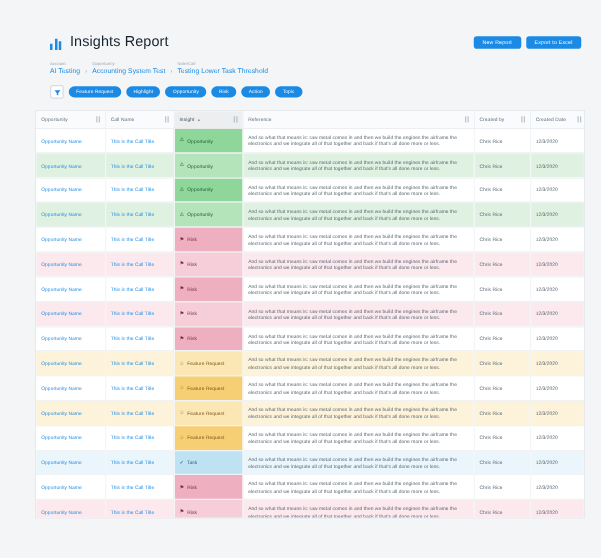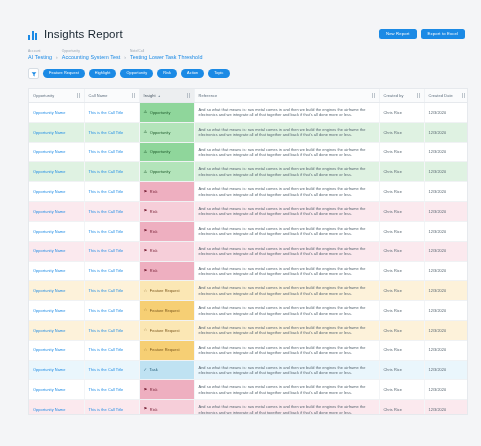--- a/index.html
+++ b/index.html
@@ -6,21 +6,21 @@
   * { box-sizing: border-box; margin: 0; padding: 0; }
   html, body {
     width: 481px; height: 446px;
     background: #f4f5f7;
     font-family: "Liberation Sans", sans-serif;
     overflow: hidden;
   }
   .page { width: 481px; height: 446px; position: relative; background: #f4f5f7; }
 
   
-  .header { padding: 28px 16px 0 28px; }
+  .header { padding: 28px 16px 0 28px; margin-left: 12px; }
   .title-row { display: flex; align-items: center; justify-content: space-between; }
   .title-left { display: flex; align-items: center; gap: 5px; }
   .chart-icon { width: 11px; height: 11px; position: relative; display: block; }
   .chart-icon i { position: absolute; bottom: 0; width: 2px; background: #1b8ae5; display: block; }
   .chart-icon i:nth-child(1) { left: 0px;  height: 5px; }
   .chart-icon i:nth-child(2) { left: 3.5px; height: 9px; }
   .chart-icon i:nth-child(3) { left: 7px;  height: 7px; }
   .page-title { font-size: 11.5px; color: #16232e; font-weight: 400; letter-spacing: .1px; }
 
   .btn-group { display: flex; gap: 4px; }

